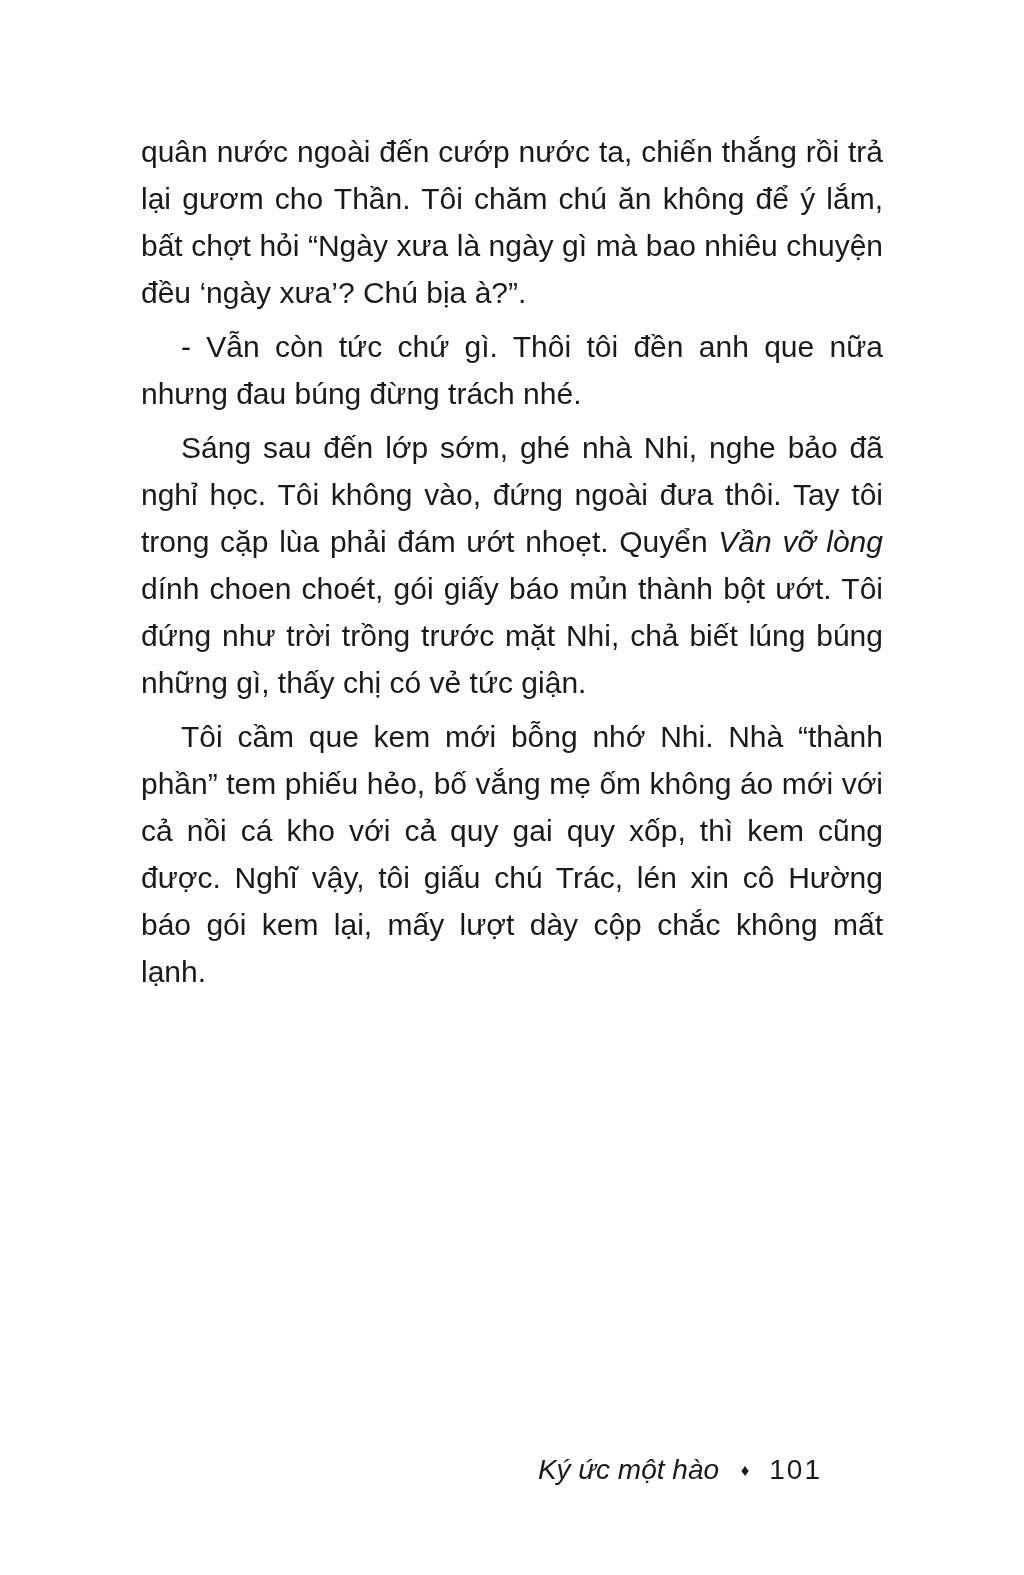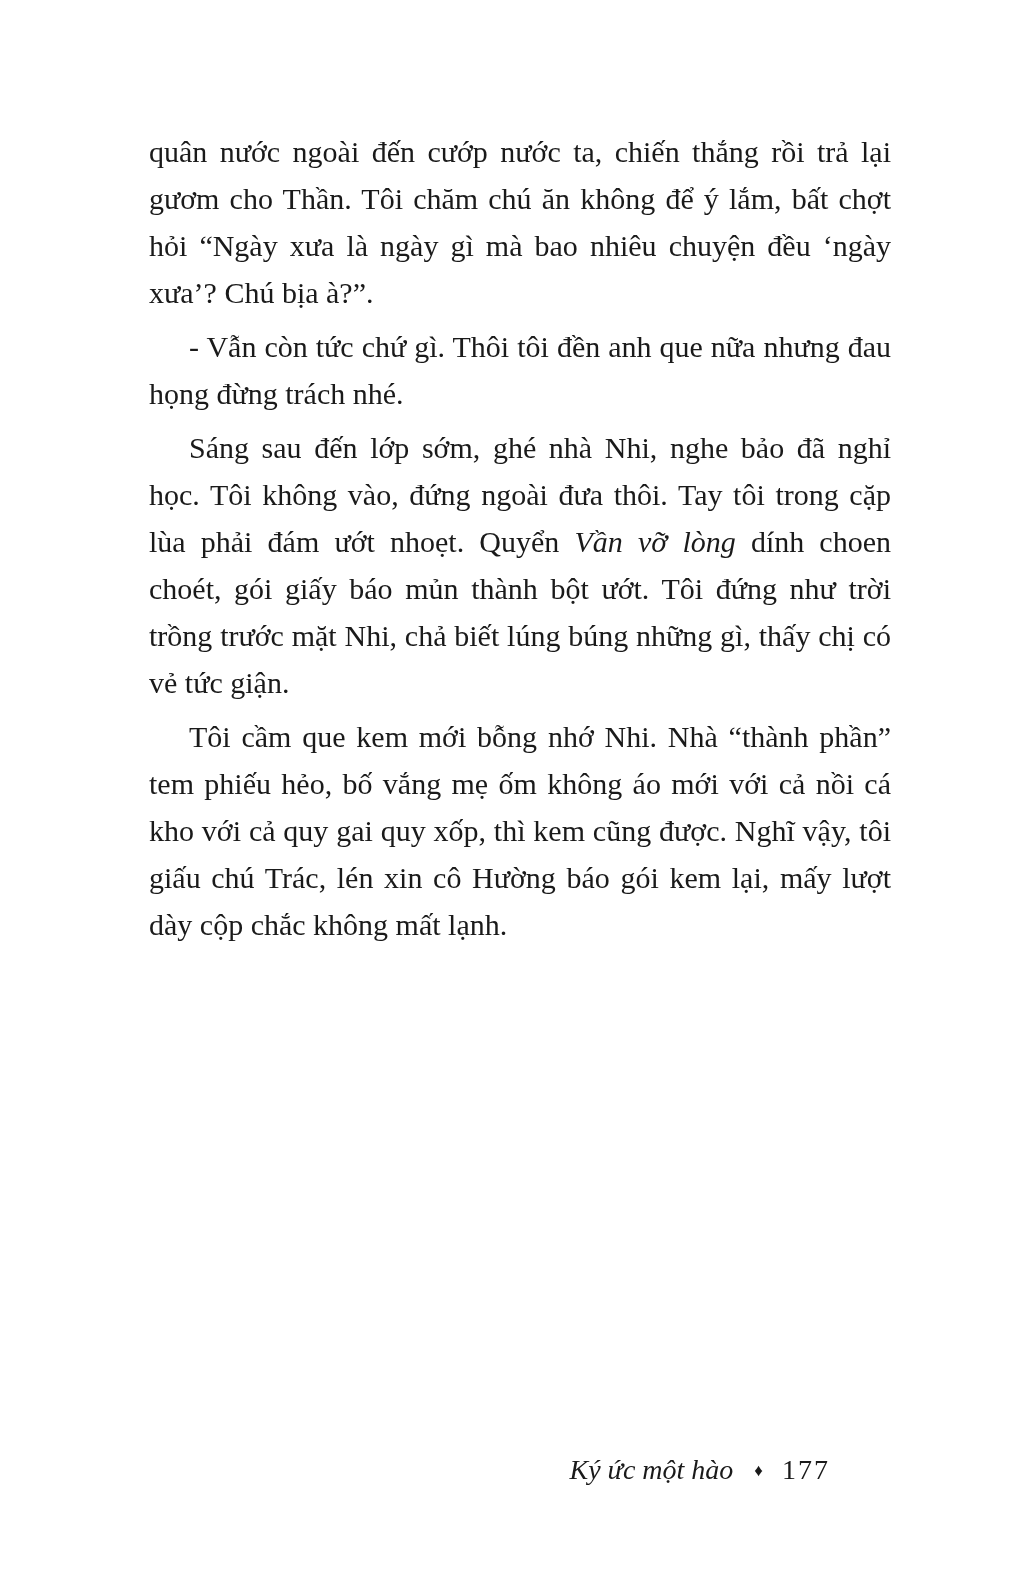--- a/index.html
+++ b/index.html
@@ -6,23 +6,22 @@
     margin: 0;
     padding: 0;
     background: #ffffff;
   }
   .page {
     position: relative;
     width: 964px;
     height: 1575px;
     background: #ffffff;
     color: #1a1a1a;
-    font-family: Liberation Serif, serif;
+    font-family: Liberation Sans, sans-serif;
     overflow: hidden;
-    margin-left: 8px;
   }
   .text-block {
     position: absolute;
     left: 141px;
     width: 742px;
     top: 128px;
   }
   p.para {
     margin: 0 0 7px 0;
     font-size: 30px;
@@ -61,26 +60,26 @@
   }
 </style>
 </head>
 <body>
 
 <div class="page">
 
   <div class="text-block">
     <div id="paragraphs">
         <p class="para"><span>quân nước ngoài đến cướp nước ta, chiến thắng rồi trả lại gươm cho Thần. Tôi chăm chú ăn không để ý lắm, bất chợt hỏi “Ngày xưa là ngày gì mà bao nhiêu chuyện đều ‘ngày xưa’? Chú bịa à?”.</span></p>
-        <p class="para indent"><span>- Vẫn còn tức chứ gì. Thôi tôi đền anh que nữa nhưng đau họng đừng trách nhé.</span></p>
+        <p class="para indent"><span>- Vẫn còn tức chứ gì. Thôi tôi đền anh que nữa nhưng đau búng đừng trách nhé.</span></p>
         <p class="para indent"><span>Sáng sau đến lớp sớm, ghé nhà Nhi, nghe bảo đã nghỉ học. Tôi không vào, đứng ngoài đưa thôi. Tay tôi trong cặp lùa phải đám ướt nhoẹt. Quyển </span><span class="italic">Vần vỡ lòng</span><span> dính choen choét, gói giấy báo mủn thành bột ướt. Tôi đứng như trời trồng trước mặt Nhi, chả biết lúng búng những gì, thấy chị có vẻ tức giận.</span></p>
         <p class="para indent"><span>Tôi cầm que kem mới bỗng nhớ Nhi. Nhà “thành phần” tem phiếu hẻo, bố vắng mẹ ốm không áo mới với cả nồi cá kho với cả quy gai quy xốp, thì kem cũng được. Nghĩ vậy, tôi giấu chú Trác, lén xin cô Hường báo gói kem lại, mấy lượt dày cộp chắc không mất lạnh.</span></p>
       </div>
 
   </div>
 
   <div class="footer">
     <span class="running-title">Ký ức một hào</span>
     <span class="separator">♦</span>
-    <span class="page-number">177</span>
+    <span class="page-number">101</span>
   </div>
 
 </div>
 
 </body></html>

